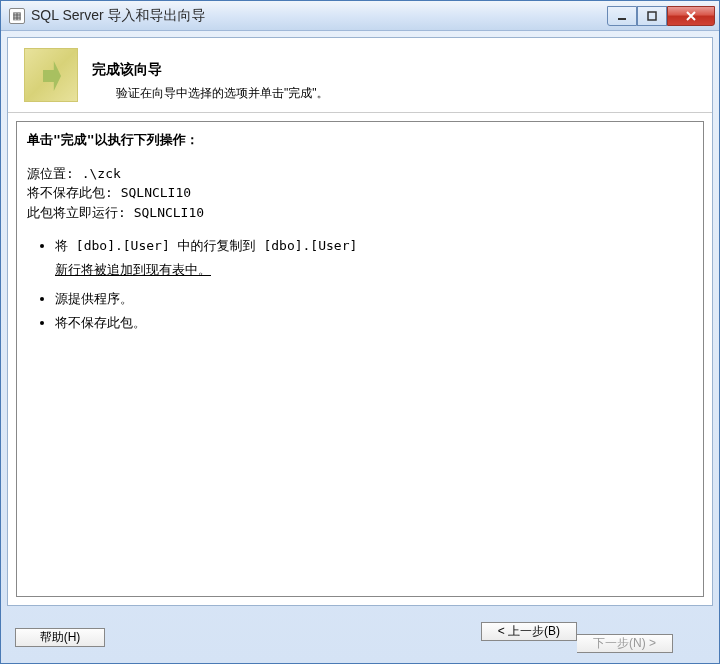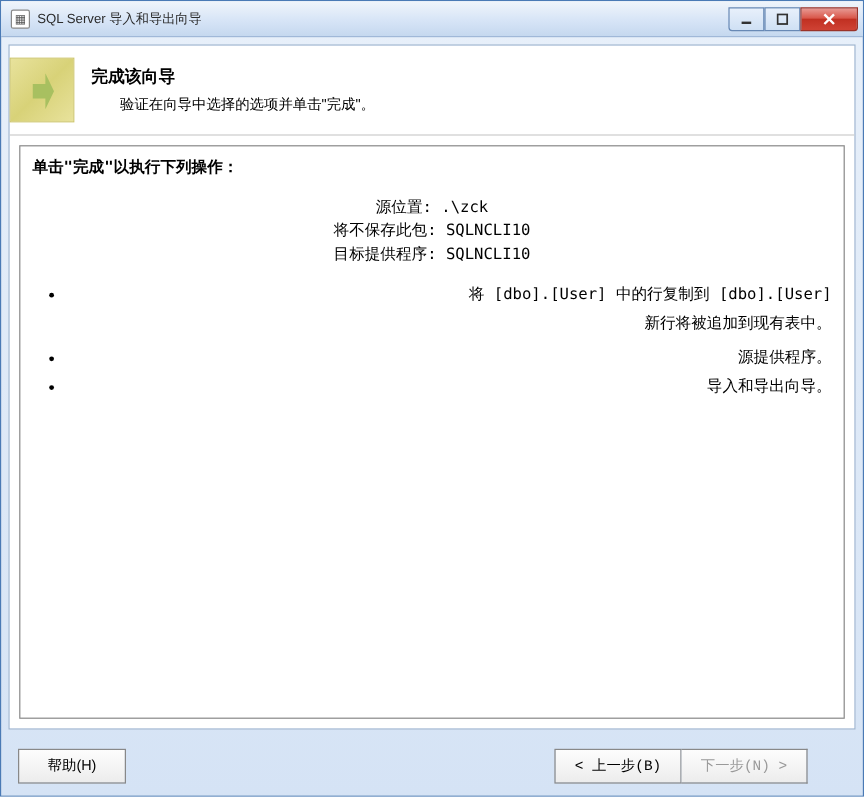--- a/index.html
+++ b/index.html
@@ -37,21 +37,21 @@
       border-radius: 2px;
       display: flex;
       align-items: center;
       justify-content: center;
       font-size: 10px;
       color: #555;
     }
     .titlebar-text {
       flex: 1;
       color: #2b2b2b;
-      font-size: 11px;
+      font-size: 14px;
     }
     .titlebar-controls {
       display: flex;
       gap: 0;
     }
     .titlebar-btn {
       width: 30px;
       height: 20px;
       border: 1px solid #6889b5;
       background: linear-gradient(to bottom, #e8f0fb 0%, #cfe0f4 100%);
@@ -73,23 +73,23 @@
     }
     .content-frame {
       flex: 1;
       margin: 6px;
       background: #fff;
       border: 1px solid #9bb3d0;
       display: flex;
       flex-direction: column;
     }
     .header-panel {
-      padding: 10px 12px 10px 0;
-      display: flex;
-      align-items: center;
+      padding: 10px 12px 10px 16px;
+      display: flex;
+      align-items: flex-end;
       border-bottom: 1px solid #ccc;
       min-height: 70px;
     }
     .wizard-icon {
       width: 54px;
       height: 54px;
       background: linear-gradient(135deg, #e8e29c 0%, #d8d278 50%, #e8e29c 100%);
       margin-right: 14px;
       position: relative;
       border: 1px solid #d0c870;
@@ -123,49 +123,50 @@
       font-family: "SimSun", monospace;
       font-size: 13px;
       line-height: 1.5;
       color: #000;
     }
     .main-panel .heading {
       font-weight: bold;
       margin-bottom: 14px;
     }
     .info-block { margin-bottom: 14px; }
-    .info-line { white-space: pre; text-align: center; }
+    .info-line { white-space: pre; }
     .bullet-list { list-style: disc; padding-left: 28px; margin-bottom: 10px; }
-    .bullet-list li { margin-bottom: 4px; text-align: right; }
+    .bullet-list li { margin-bottom: 4px; }
     .button-bar {
       padding: 10px 14px;
       display: flex;
       align-items: center;
       gap: 0;
     }
     .btn {
-      height: 29px;
+      height: 19px;
       padding: 0 16px;
       background: linear-gradient(to bottom, #fdfdfd 0%, #ececec 100%);
       border: 1px solid #888;
       font-size: 12px;
       cursor: pointer;
       font-family: inherit;
       color: #000;
       min-width: 90px;
       display: flex;
       align-items: center;
       justify-content: center;
     }
     .btn:disabled {
       color: #999;
       cursor: default;
+      margin-top: 12px;
     }
     .spacer { flex: 1; }
-    .btn-group { display: flex; font-family: Liberation Mono, monospace; }
+    .btn-group { display: flex; }
     .btn-group .btn + .btn { border-left: none; }
     .gap { width: 16px; }
   </style>
 </head>
 <body>
 
 <div class="window">
   <div class="titlebar">
     <div class="titlebar-icon">▦</div>
     <div class="titlebar-text">SQL Server 导入和导出向导</div>
@@ -197,31 +198,31 @@
         <p>验证在向导中选择的选项并单击"完成"。</p>
       </div>
     </div>
 
     <div class="main-panel">
       <div class="heading">单击"完成"以执行下列操作：</div>
 
       <div class="info-block">
         <div class="info-line"><span>源位置:</span> <span>.\zck</span></div>
         <div class="info-line"><span>将不保存此包:</span> <span>SQLNCLI10</span></div>
-        <div class="info-line"><span>目标提供程序:</span> <span>SQLNCLI10</span></div>
+        <div class="info-line"><span>此包将立即运行:</span> <span>SQLNCLI10</span></div>
       </div>
 
       <ul class="bullet-list">
         <li>将 [dbo].[User] 中的行复制到 [dbo].[User]</li>
-        <li style="list-style:none;">新行将被追加到现有表中。</li>
+        <li style="list-style:none;text-decoration:underline;">新行将被追加到现有表中。</li>
       </ul>
 
       <ul class="bullet-list">
         <li>源提供程序。</li>
-        <li>导入和导出向导。</li>
+        <li>将不保存此包。</li>
       </ul>
     </div>
 
   </div>
 
   <div class="button-bar">
     <button class="btn">帮助(H)</button>
     <div class="spacer"></div>
     <div class="btn-group">
       <button class="btn">&lt; 上一步(B)</button>

